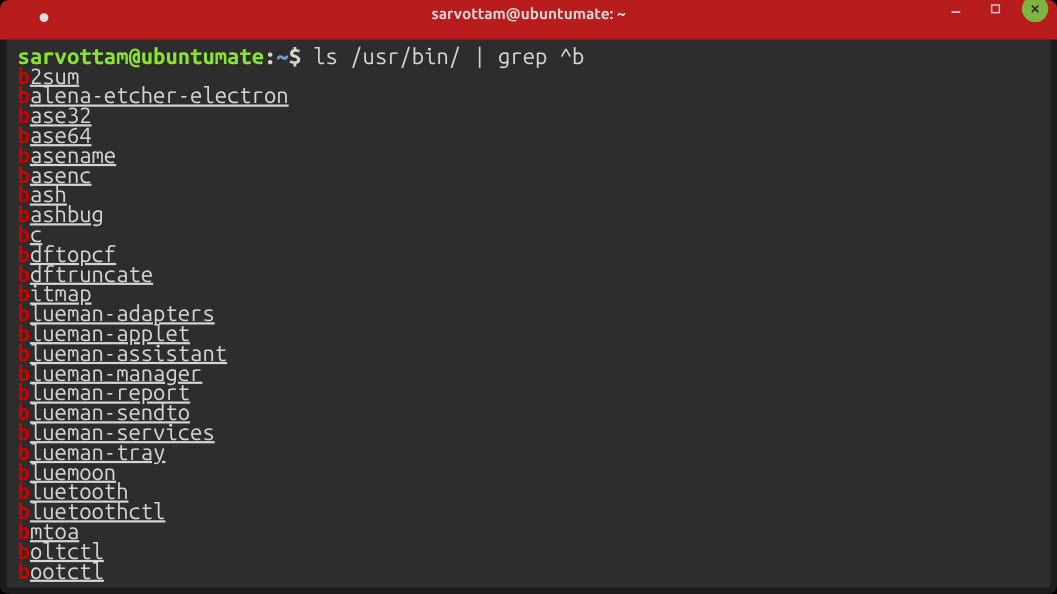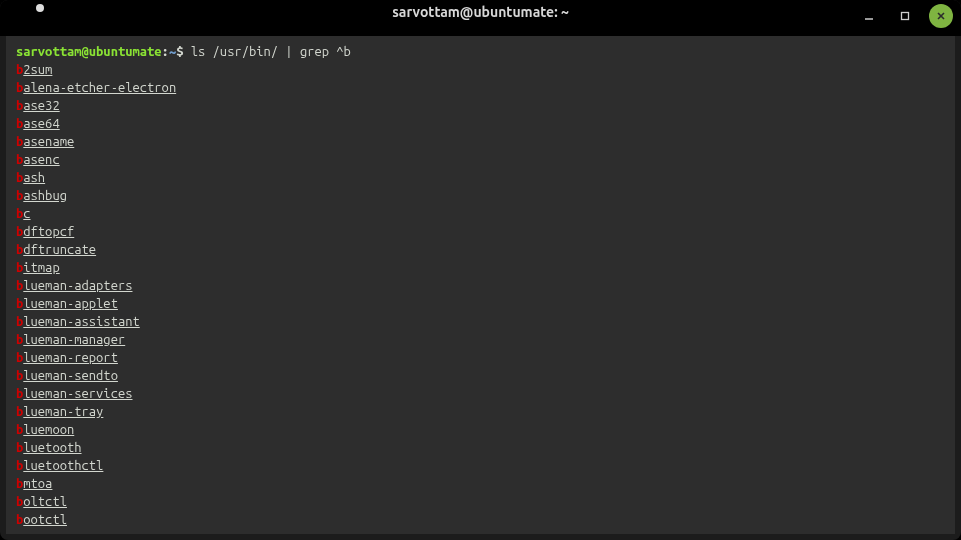--- a/index.html
+++ b/index.html
@@ -14,24 +14,24 @@
       width: 961px;
       height: 540px;
       background: #1c1c1c;
       border-radius: 8px;
       overflow: hidden;
       display: flex;
       flex-direction: column;
     }
     .titlebar {
       height: 36px;
-      background: #000000;
+      background: #b91c1c;
       display: flex;
-      align-items: flex-start;
-      padding: 4px 10px;
+      align-items: flex-end;
+      padding: 16px 10px;
       position: relative;
     }
     .app-icon {
       width: 8px;
       height: 8px;
       border-radius: 50%;
       background: #ddd;
       margin-left: 26px;
     }
     .title {
@@ -62,21 +62,21 @@
     .ctrl.min svg, .ctrl.max svg { display:block; }
     .ctrl.close {
       background: #7fb441;
       border-radius: 50%;
     }
     .terminal-body {
       flex: 1;
       background: #2d2d2d;
       padding: 6px 4px 0 10px;
       color: #d3d7cf;
-      font-size: 13px;
+      font-size: 20px;
       line-height: 18px;
       overflow: hidden;
       white-space: pre;
       margin: 0 6px 6px 6px;
     }
     .prompt-user { color: #8ae234; font-weight: bold; }
     .prompt-colon { color: #d3d7cf; font-weight: bold; }
     .prompt-path { color: #729fcf; font-weight: bold; }
     .prompt-dollar { color: #d3d7cf; font-weight: bold; }
     .cmd { color: #d3d7cf; }

